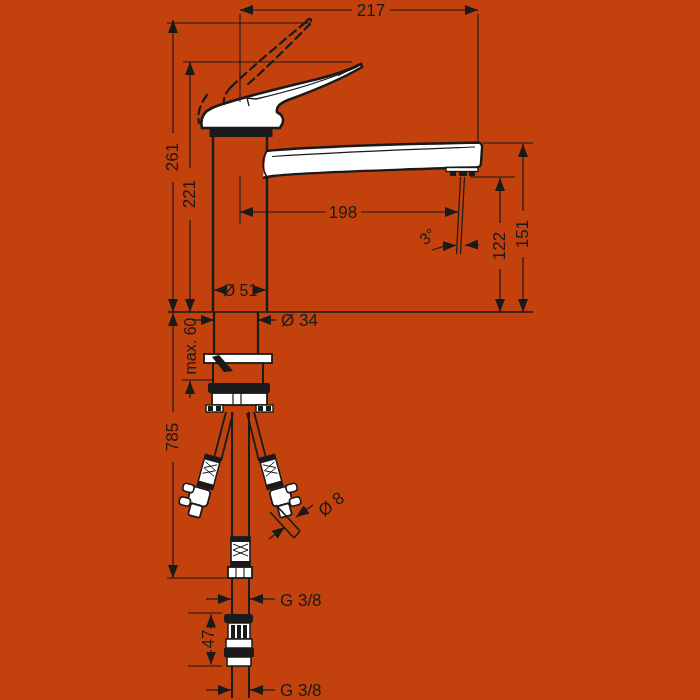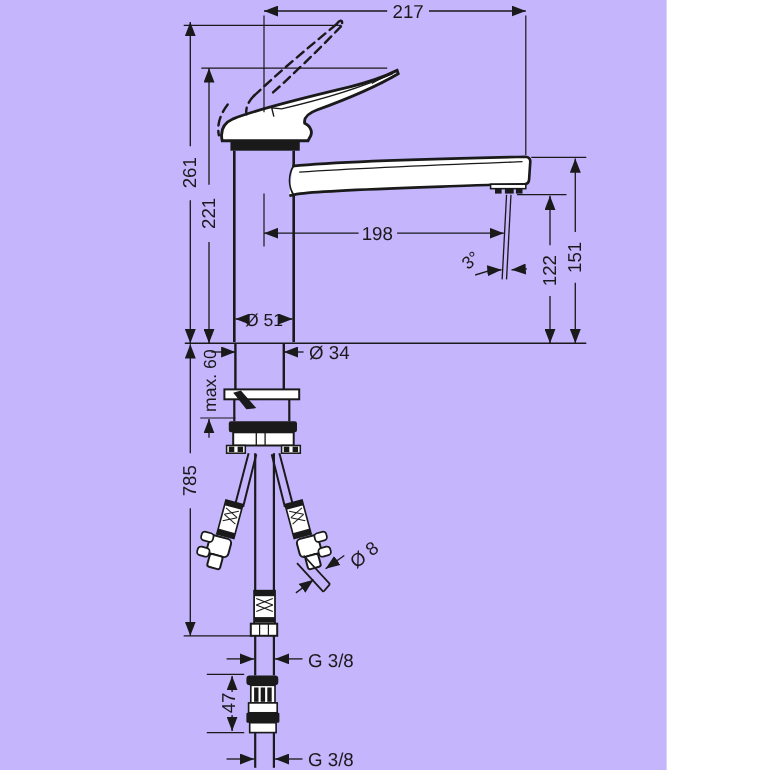--- a/index.html
+++ b/index.html
@@ -1,16 +1,16 @@
 <!DOCTYPE html>
 <html><head>
 <meta charset="utf-8">
 <style>
   html,body{margin:0;padding:0;background:#ffffff;}
-  .stage{width:606px;height:700px;position:relative;background:#c4b5fd;overflow:hidden;}
+  .stage{width:700px;height:700px;position:relative;background:#c2410c;overflow:hidden;}
   svg{display:block;}
   text{font-family:"Liberation Sans","DejaVu Sans",sans-serif;fill:#1a1a1a;}
   .dimtxt{font-size:17px;}
   .dimtxt-s{font-size:16px;}
 </style>
 </head>
 <body>
 
 <div class="stage">
 <svg width="700" height="700" viewBox="0 0 700 700">

